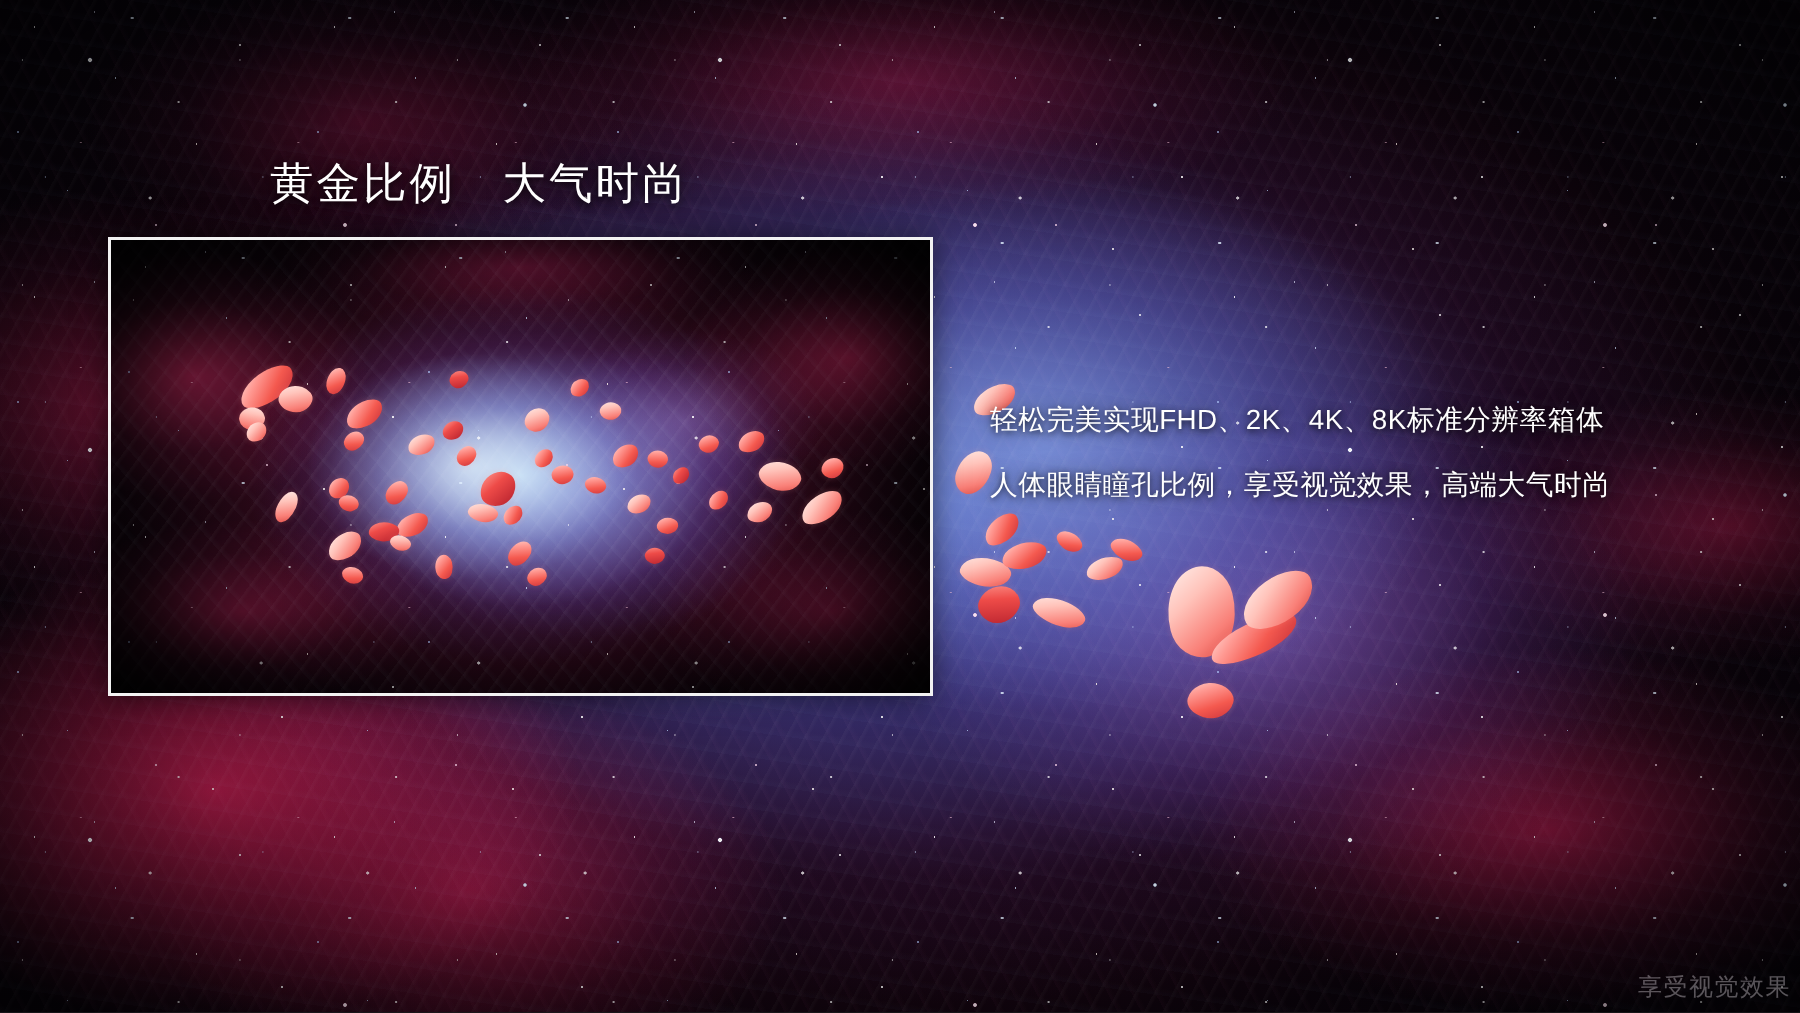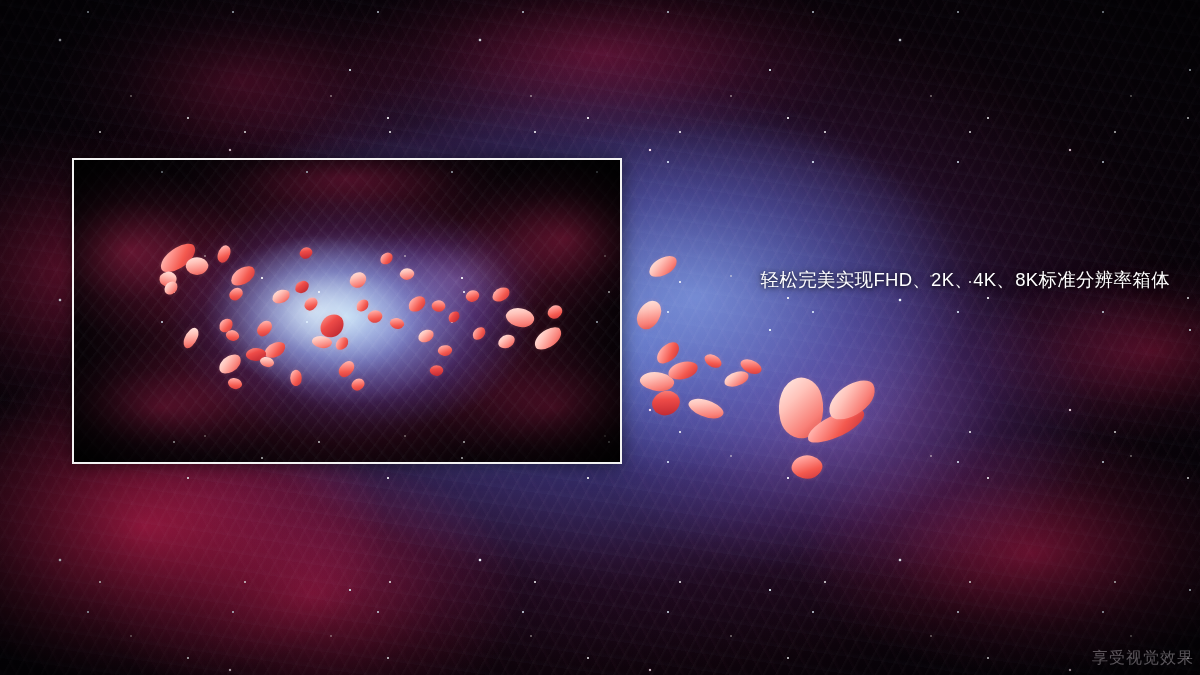--- a/index.html
+++ b/index.html
@@ -160,21 +160,20 @@
     font-size:29px;
     letter-spacing:2px;
     color:#ffffff;
     white-space:nowrap;
     text-shadow:0 1px 5px rgba(0,0,0,.70), 0 0 16px rgba(0,0,0,.45);
   }
   #body-copy{
     position:absolute;
     left:660px;top:258px;
     width:510px;
-    text-align:right;
   }
   #body-copy .line{
     font-size:18.5px;
     line-height:43px;
     color:#ffffff;
     letter-spacing:.3px;
     white-space:nowrap;
     text-shadow:0 1px 4px rgba(0,0,0,.75), 0 0 12px rgba(0,0,0,.5);
   }
   #watermark{
@@ -267,20 +266,22 @@
         <div class="petal" style="left: 392px; top: 130px; width: 13px; height: 12px; transform: rotate(14deg);"></div>
         <div class="petal" style="left: 398px; top: 168px; width: 14px; height: 11px; transform: rotate(-28deg);"></div>
         <div class="petal pale" style="left: 459px; top: 170px; width: 30px; height: 17px; transform: rotate(-28deg);"></div>
         <div class="petal" style="left: 474px; top: 145px; width: 14px; height: 14px; transform: rotate(16deg);"></div>
         <div class="petal deep" style="left: 226px; top: 87px; width: 12px; height: 12px; transform: rotate(20deg);"></div>
         <div class="petal" style="left: 306px; top: 93px; width: 13px; height: 11px; transform: rotate(-18deg);"></div>
         <div class="petal" style="left: 278px; top: 218px; width: 12px; height: 13px; transform: rotate(26deg);"></div>
       </div>
   </div>
 
+  <div id="title">黄金比例　大气时尚</div>
 
   <div id="body-copy">
     <div class="line">轻松完美实现FHD、2K、4K、8K标准分辨率箱体</div>
+    <div class="line">人体眼睛瞳孔比例，享受视觉效果，高端大气时尚</div>
   </div>
 
   <div id="watermark">享受视觉效果</div>
 
 </div>
 
 </body></html>

